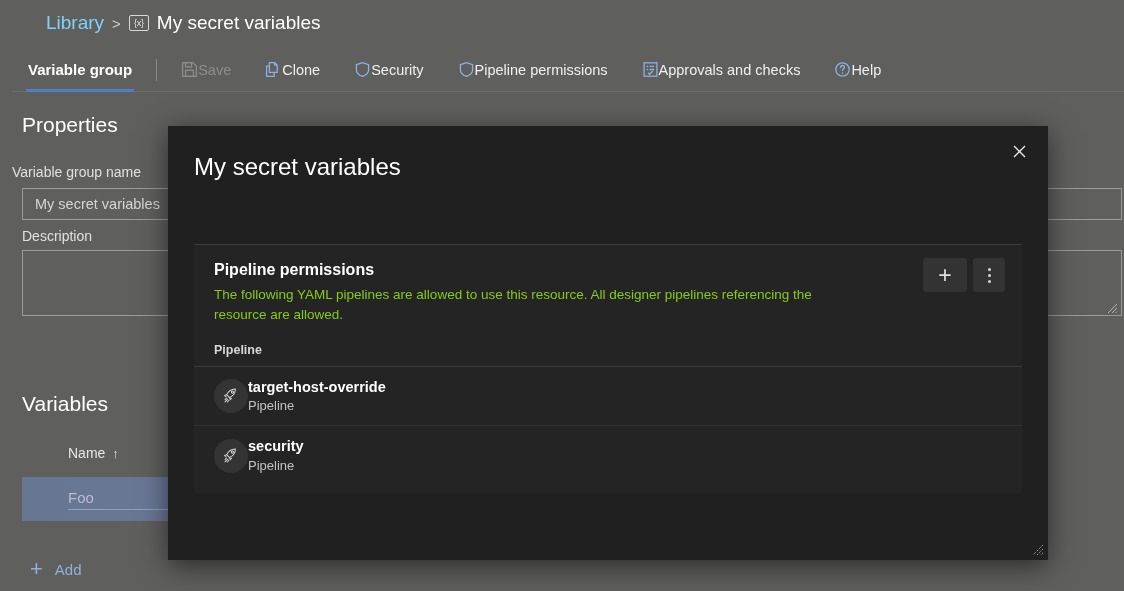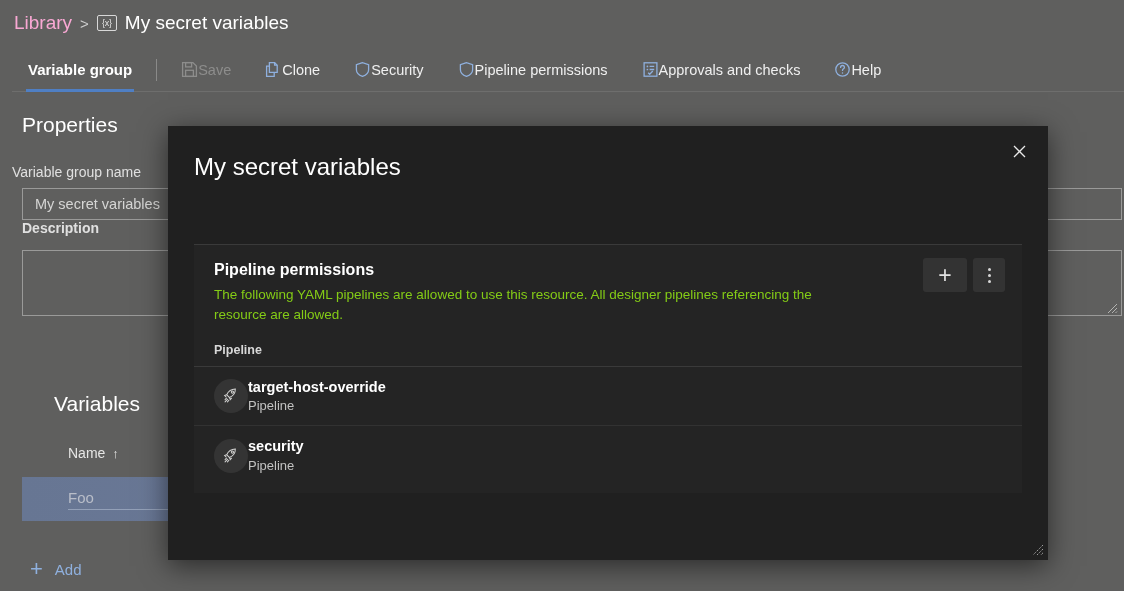--- a/index.html
+++ b/index.html
@@ -16,21 +16,21 @@
     color: #e8e8e8;
   }
 
   
   .breadcrumb {
     position: absolute; left: 14px; top: 8px;
     height: 30px;
     display: flex; align-items: center; gap: 8px;
     font-size: 19px; color: #ffffff;
   }
-  .crumb-link { color: #f9a8d4; cursor: pointer; }
+  .crumb-link { color: #7dd3fc; cursor: pointer; margin-left: 32px; }
   .crumb-sep { color: #cfcfcf; font-size: 15px; }
   .vg-icon {
     width: 20px; height: 16px;
     border: 1.6px solid #d8d8d8;
     border-radius: 2px;
     display: flex; align-items: center; justify-content: center;
     font-size: 9px; line-height: 1; color: #e4e4e4;
     letter-spacing: -0.3px;
   }
   .vg-icon::before {
@@ -320,28 +320,28 @@
       </span>
       <span>Help</span>
     </div>
   </div>
 
   <div class="section-title" style="left:22px; top:113px;">Properties</div>
 
   <div class="field-label" style="left:12px; top:164px;">Variable group name</div>
   <input class="text-input" style="left: 22px; top: 188px; width: 1100px; height: 32px;" value="My secret variables">
 
-  <div class="field-label" style="left:22px; top:220px;font-weight:bold;">Description</div>
+  <div class="field-label" style="left:22px; top:228px;">Description</div>
   <textarea class="text-area" style="left: 22px; top: 250px; width: 1100px; height: 66px;"></textarea>
   <svg class="ta-grip" style="left:1106px; top:302px;" viewBox="0 0 12 12">
     <path d="M11 2 2 11M11 6 6 11M11 9.5 9.5 11" stroke="#bdbdbc" stroke-width="0.9"></path>
   </svg>
 
 
-  <div class="section-title" style="left:22px; top:392px;margin-left:32px;">Variables</div>
+  <div class="section-title" style="left:22px; top:392px;">Variables</div>
 
   <div class="col-head" style="left:68px; top:445px;">
     <span>Name</span>
     <span class="sort-arrow">↑</span>
   </div>
 
   <div class="var-row">
     <span class="cell">Foo</span>
   </div>
 

